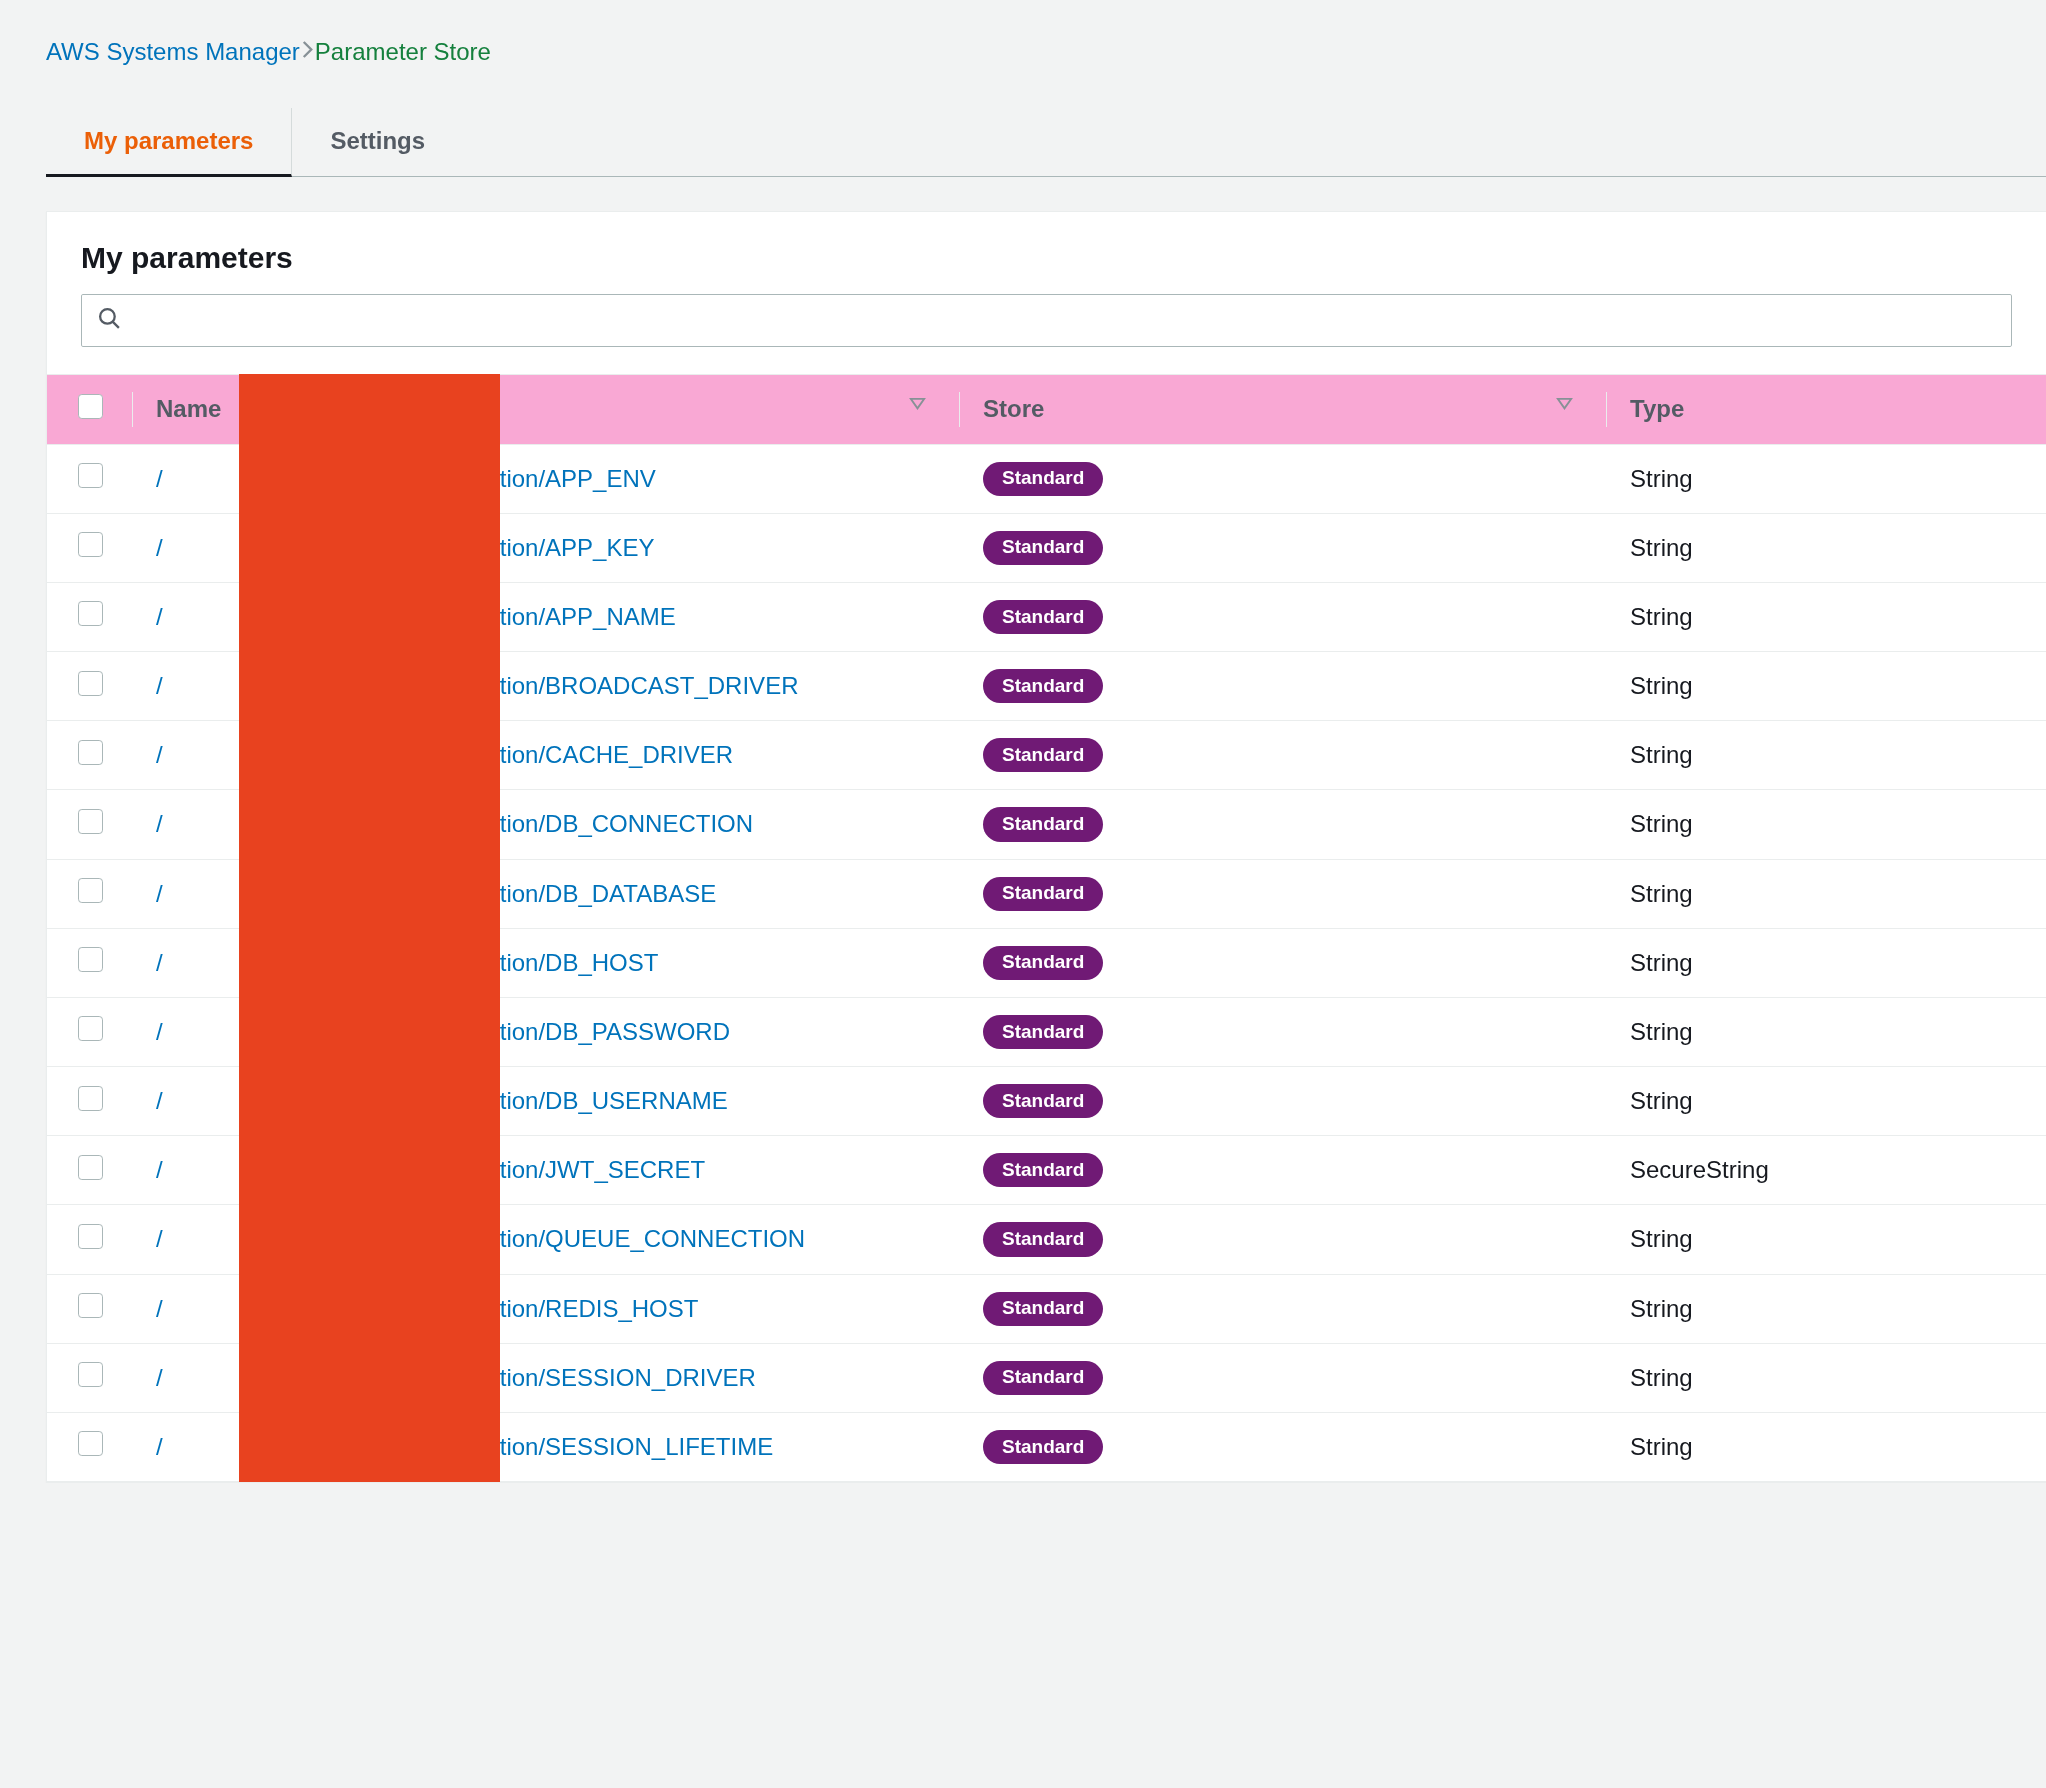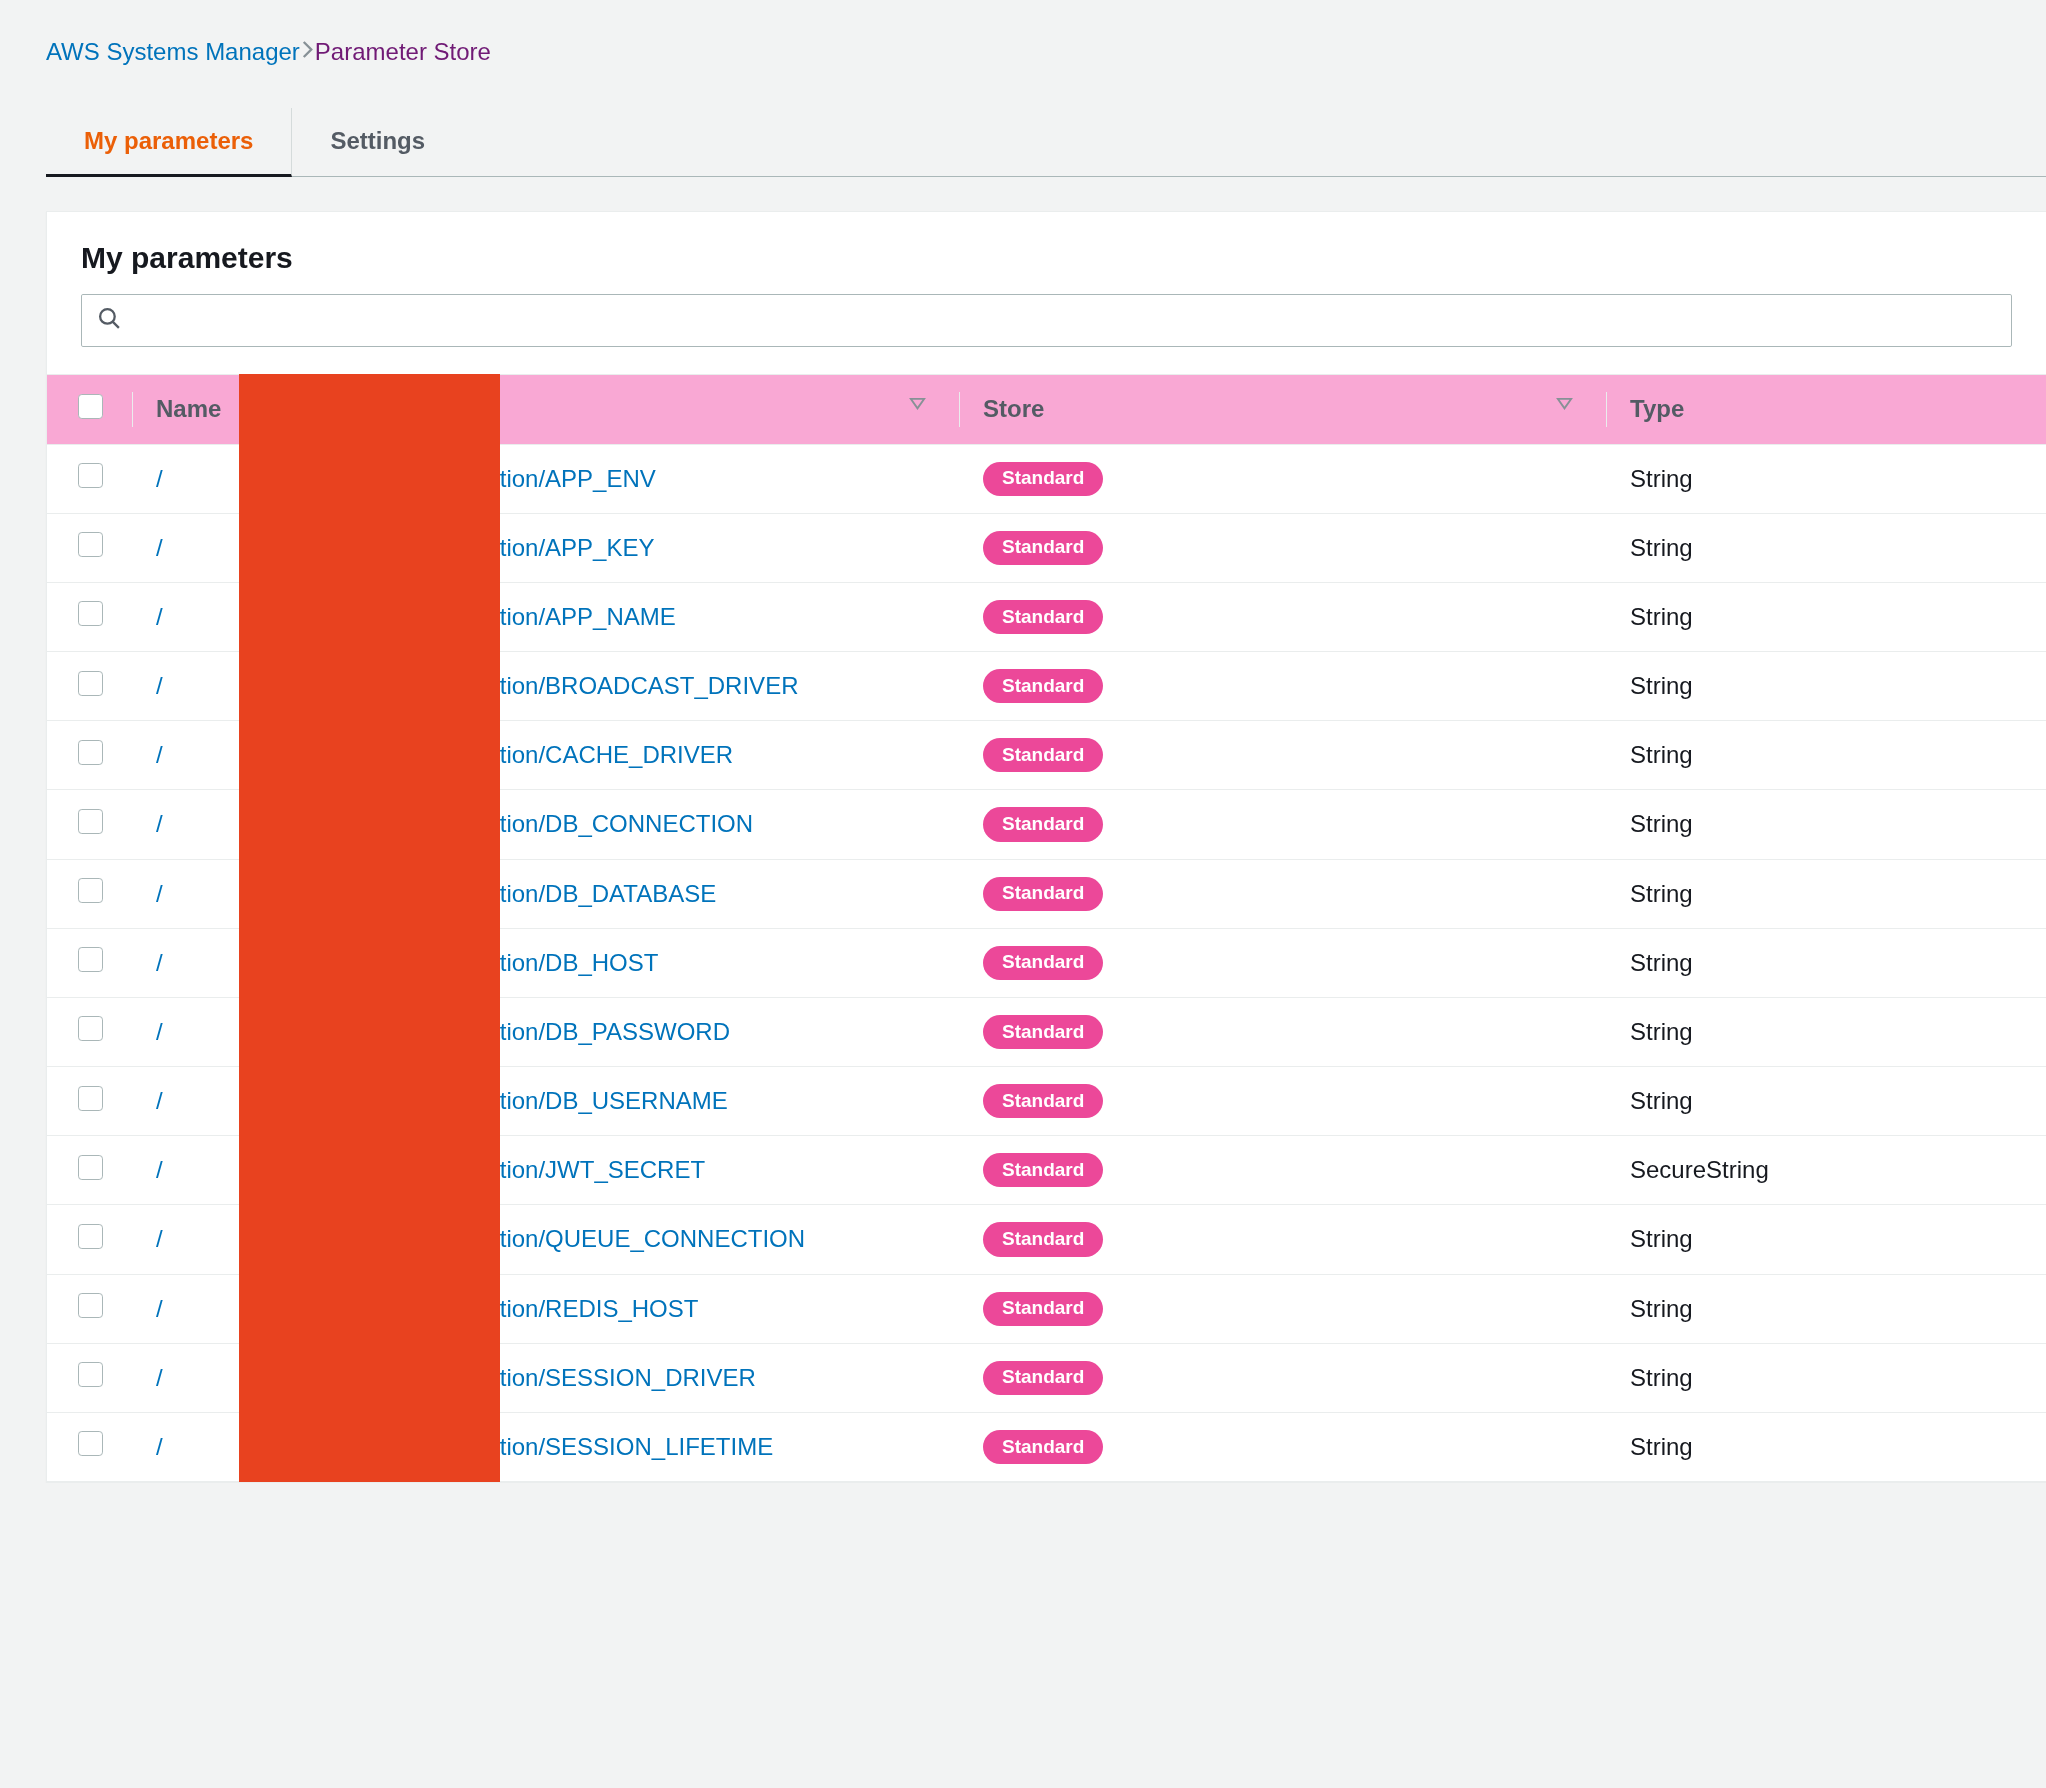--- a/index.html
+++ b/index.html
@@ -12,21 +12,21 @@
   }
   .page { padding: 38px 0 0 46px; }
   .breadcrumb {
     display: flex;
     align-items: center;
     font-size: 24px;
     margin-bottom: 42px;
   }
   .breadcrumb a { color: #0073bb; text-decoration: none; }
   .breadcrumb .sep { color: #879196; font-size: 21px; }
-  .breadcrumb .current { color: #701a75; }
+  .breadcrumb .current { color: #15803d; }
   .tabs {
     display: flex;
     border-bottom: 1px solid #aab7b8;
   }
   .tab {
     padding: 19px 38px;
     font-size: 24px;
     font-weight: 700;
     color: #545b64;
     cursor: pointer;
@@ -110,21 +110,21 @@
     border-radius: 3.8px;
     background: #fff;
     display: inline-block;
     cursor: pointer;
   }
   .name-cell { position: relative; }
   .name-link { color: #0073bb; text-decoration: none; }
   .name-link .prefix { color: #0073bb; }
   .badge {
     display: inline-block;
-    background: #ec4899;
+    background: #701a75;
     color: #fff;
     font-size: 19px;
     font-weight: 700;
     border-radius: 19px;
     padding: 5.7px 19px;
     line-height: 1.2;
   }
   .type-cell { color: #16191f; }
   th.chk-col, td.chk-col { width: 86px; text-align: center; }
   th.name-col { width: 827px; }

